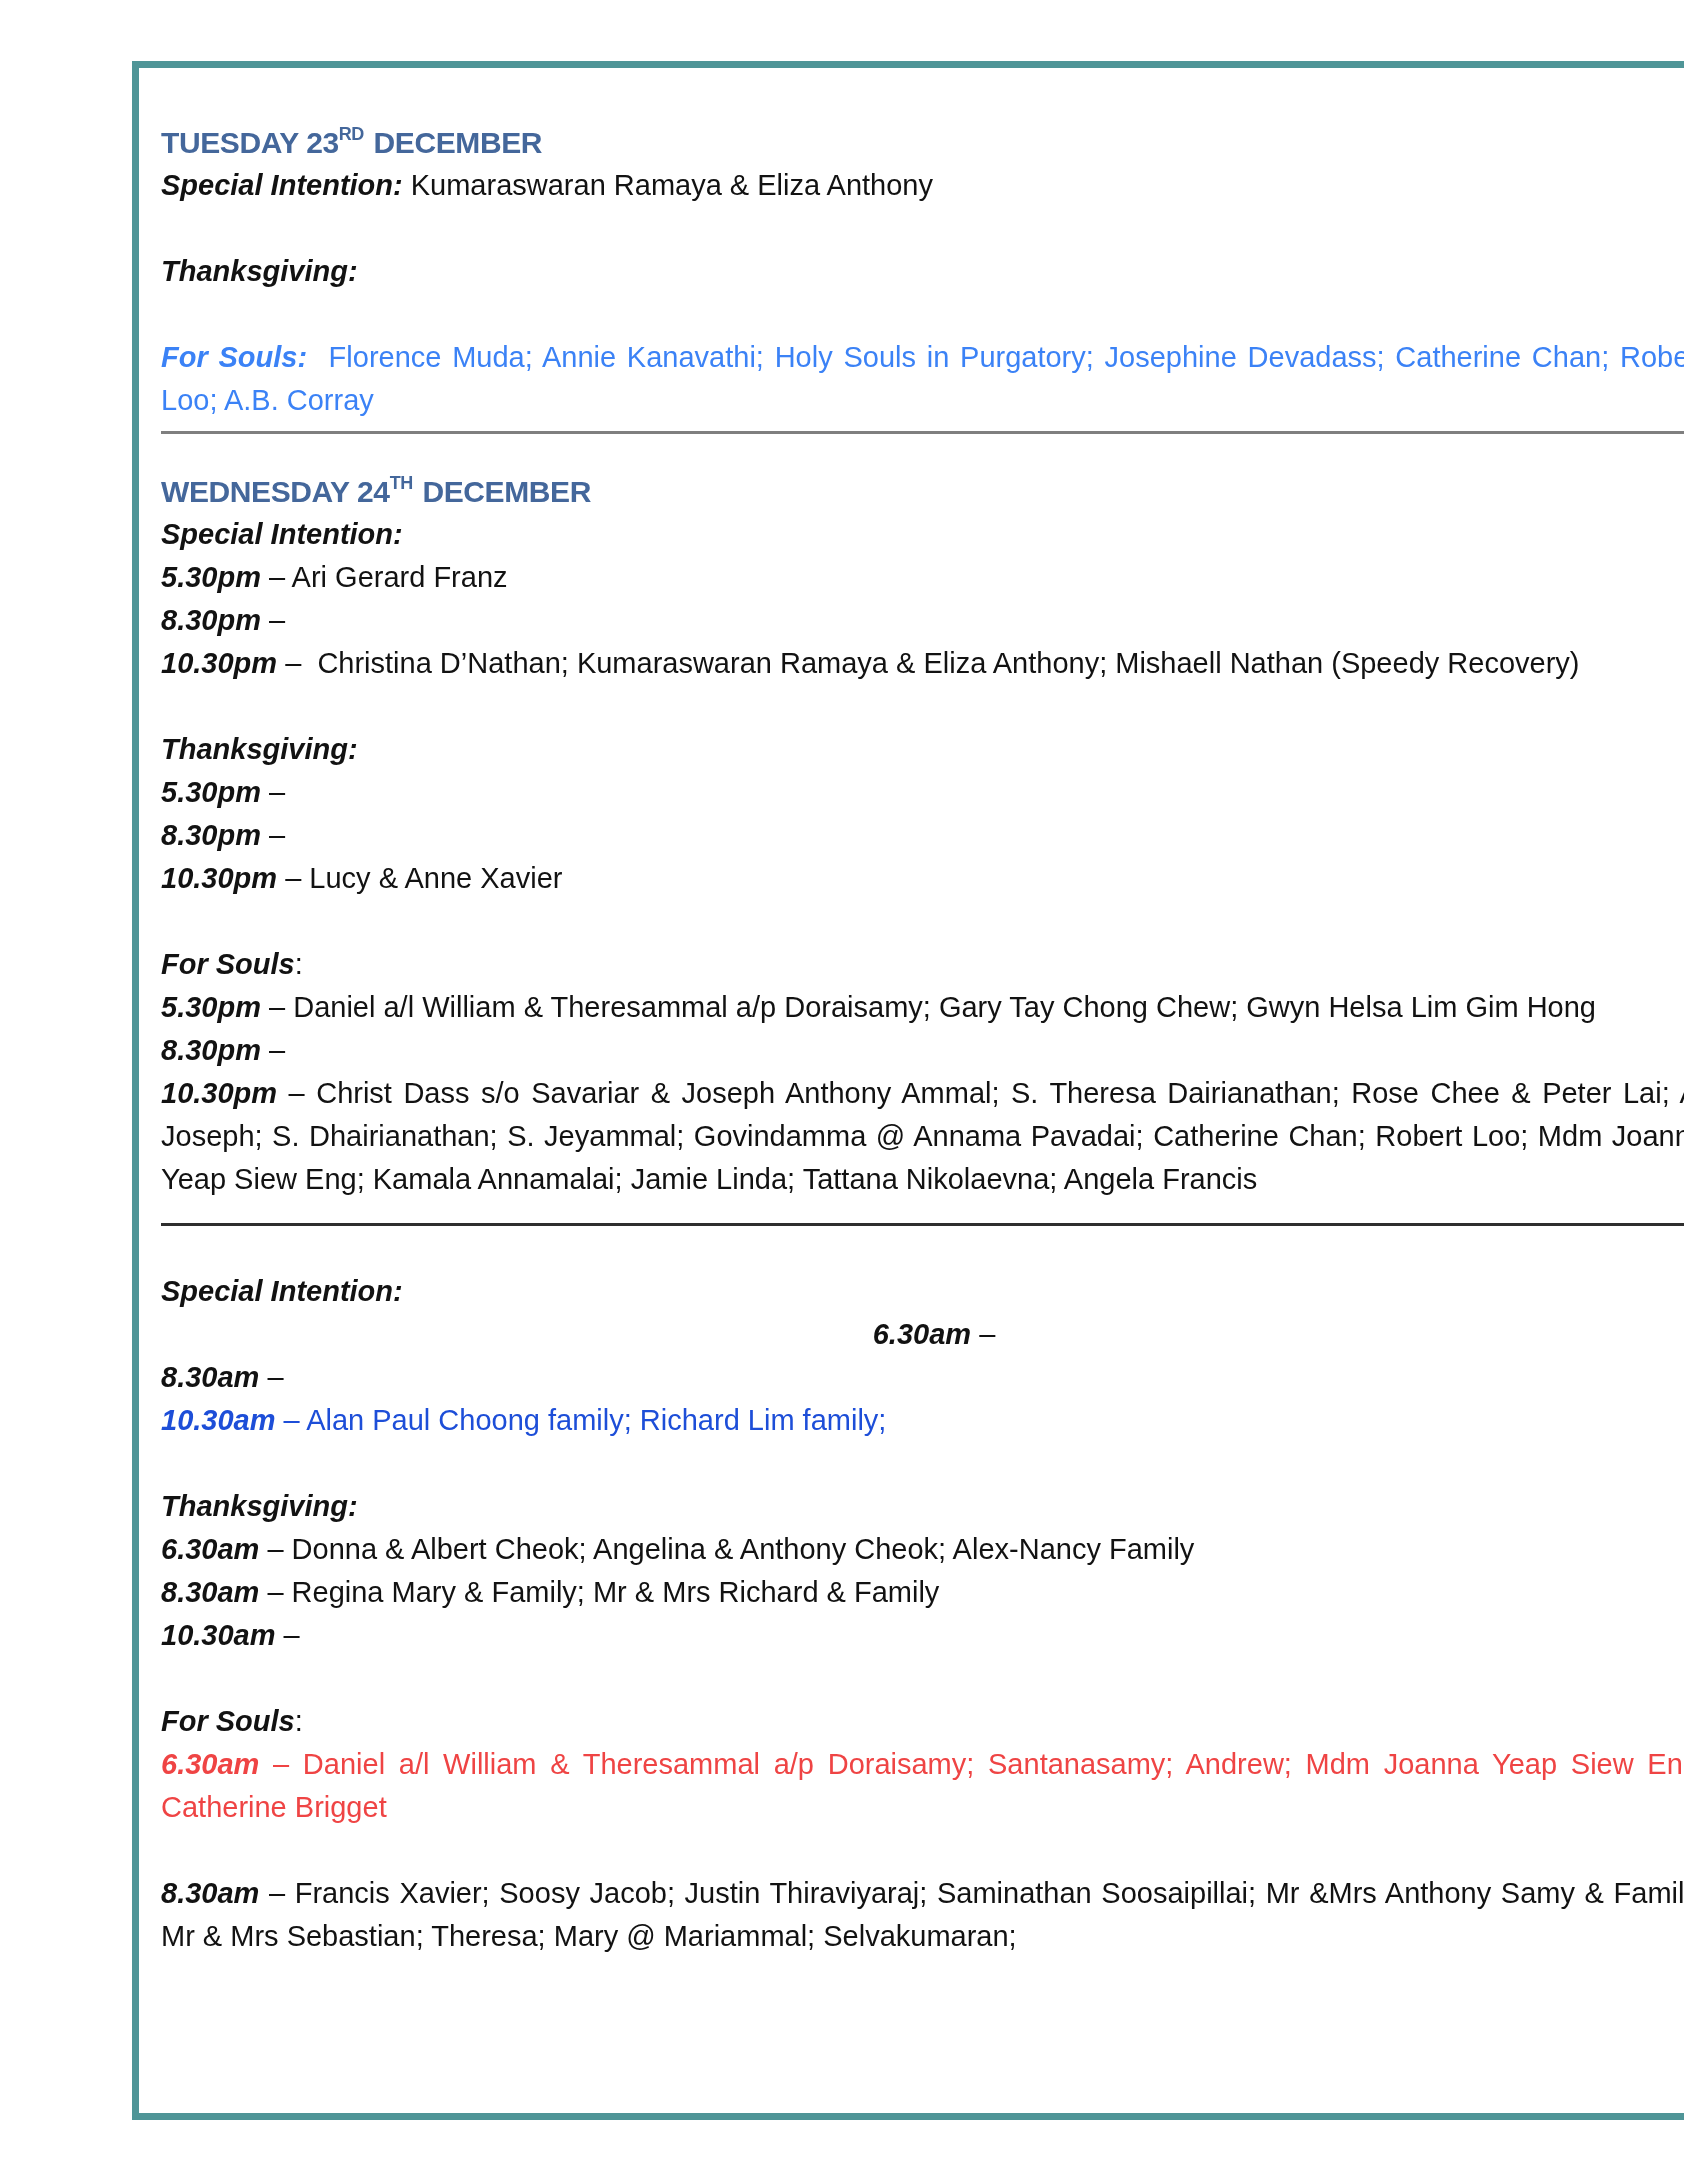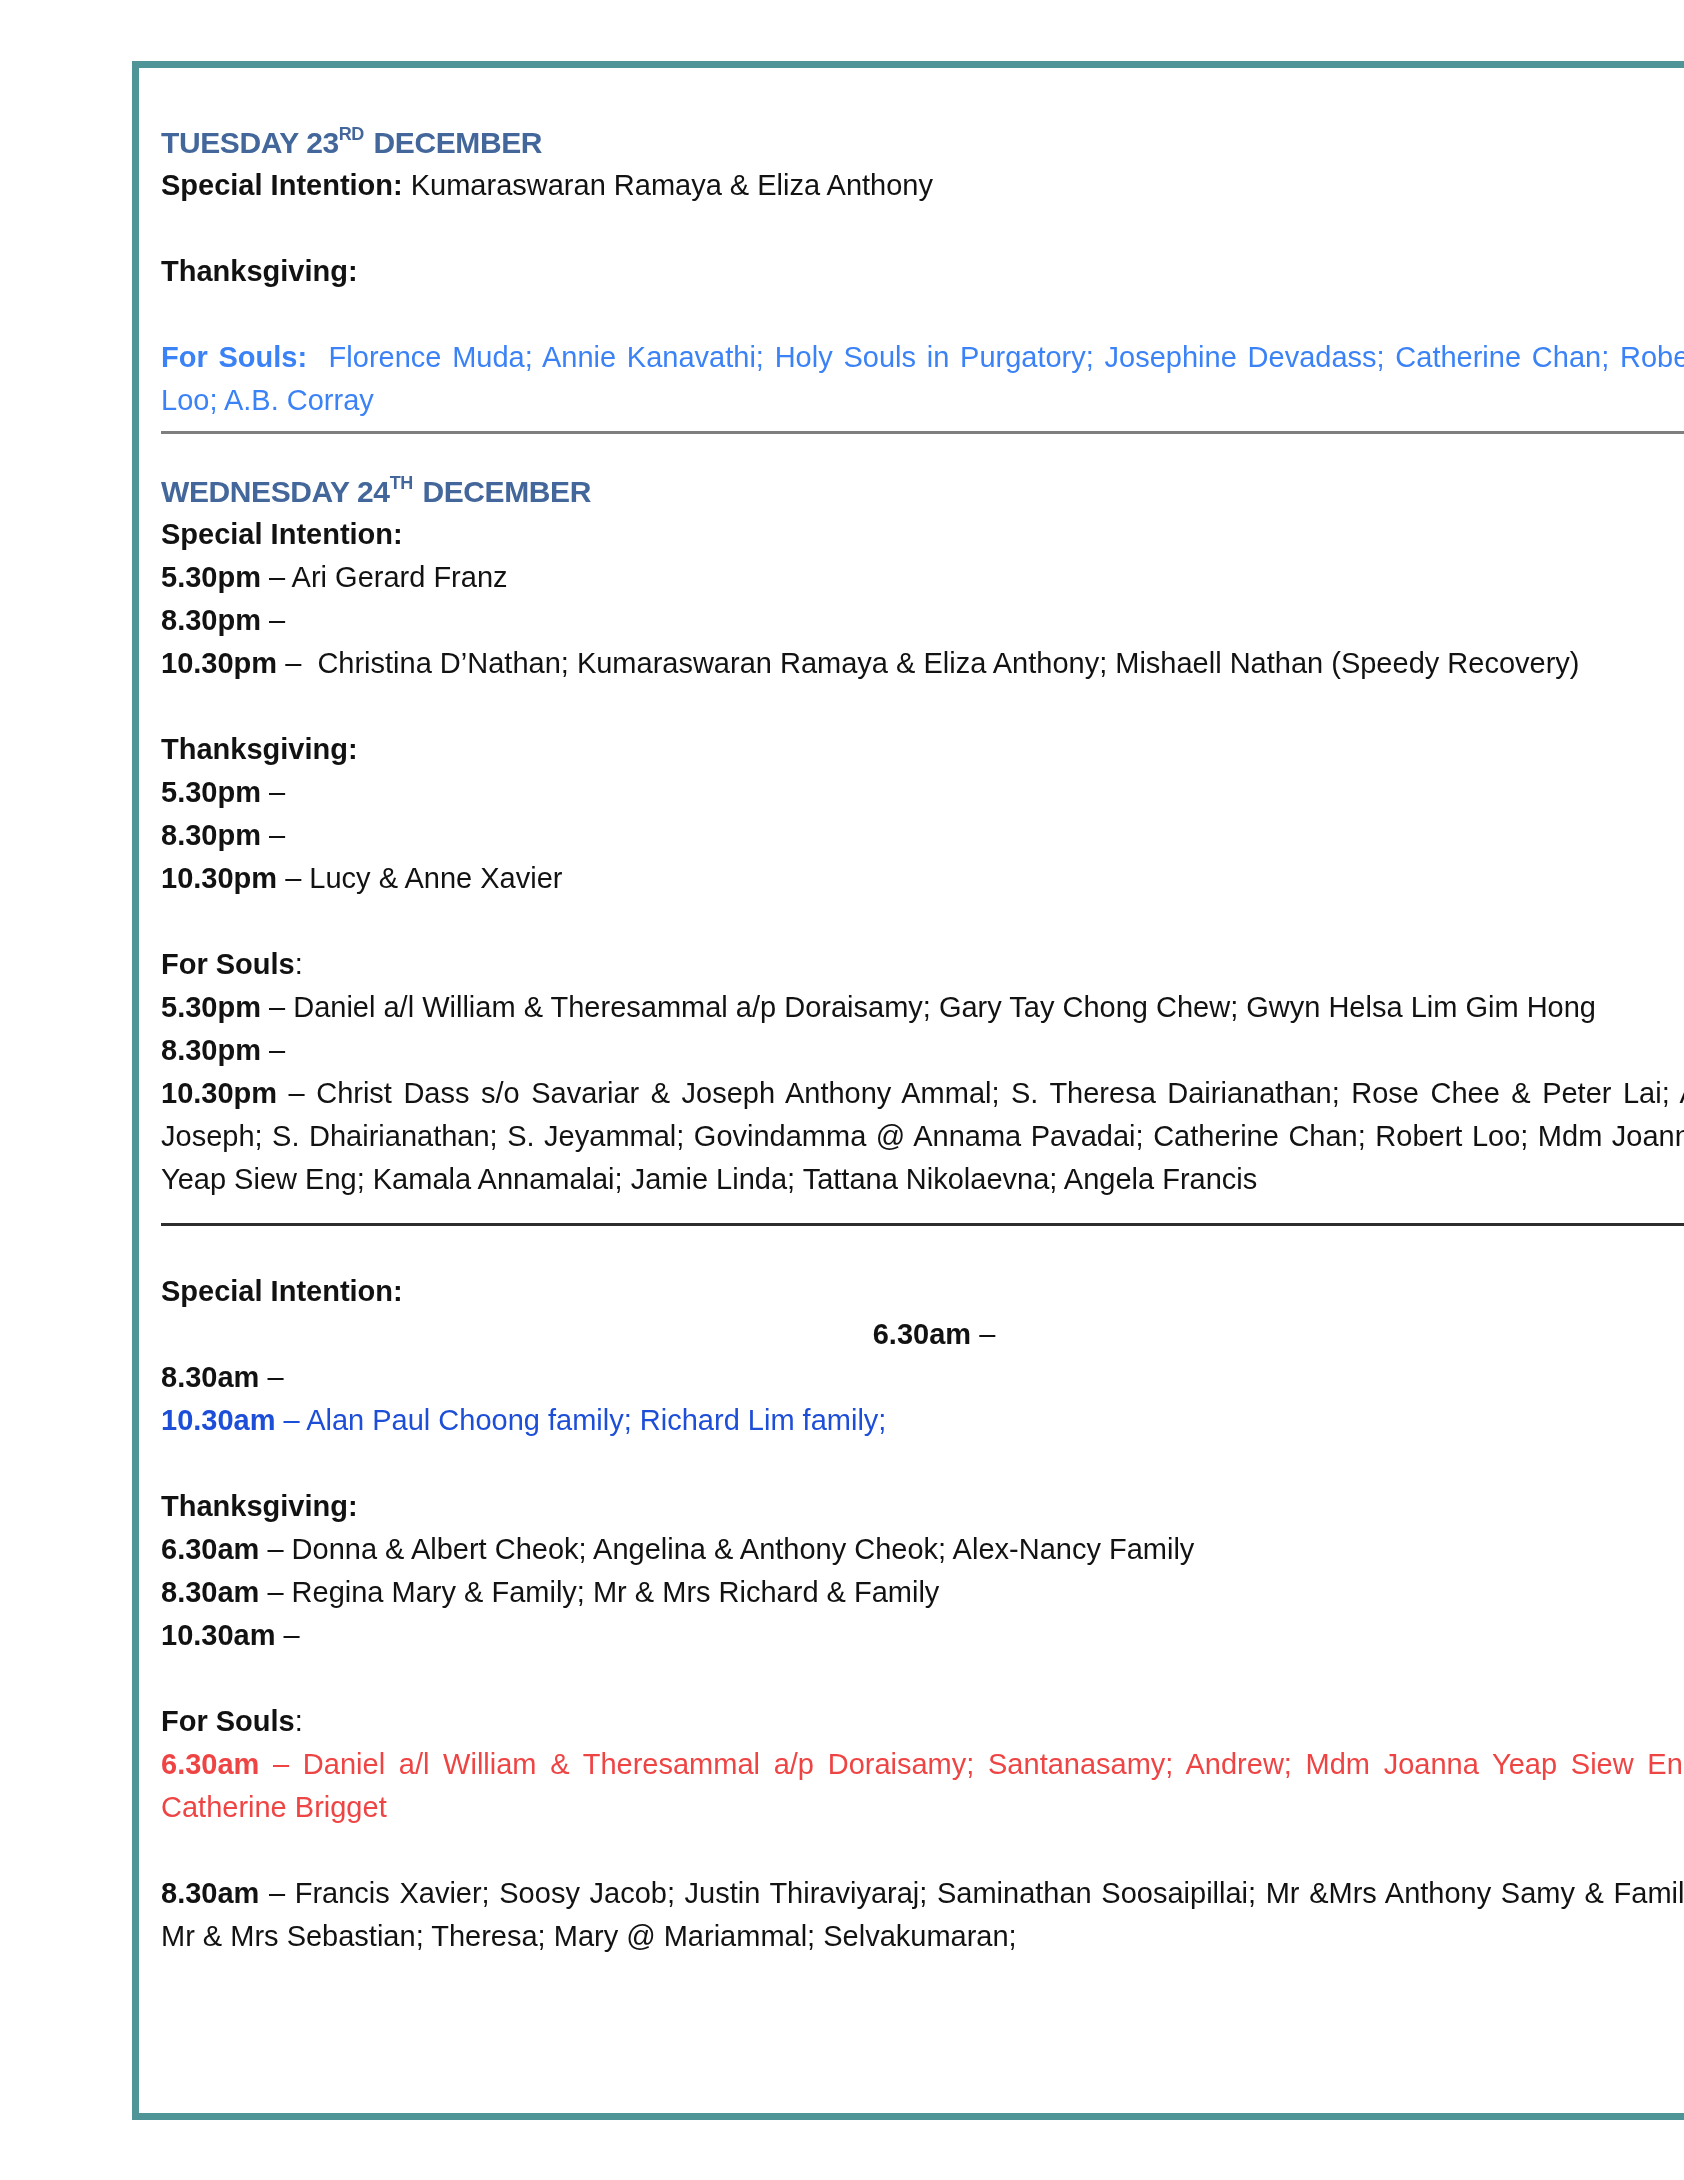--- a/index.html
+++ b/index.html
@@ -39,21 +39,21 @@
     top: -0.1em;
     vertical-align: super;
     margin-right: 1.7px;
   }
   .line {
     margin: 0;
     font-size: 29px;
     line-height: 43px;
     color: #121212;
   }
-  .line strong { font-weight: bold; }
+  .line strong { font-weight: bold; font-style: italic; }
   .line.justify { text-align: justify; }
   .blank-line {
     margin: 0;
     height: 43px;
   }
   hr {
     border: none;
     height: 0;
   }
   hr.divider-gray {

